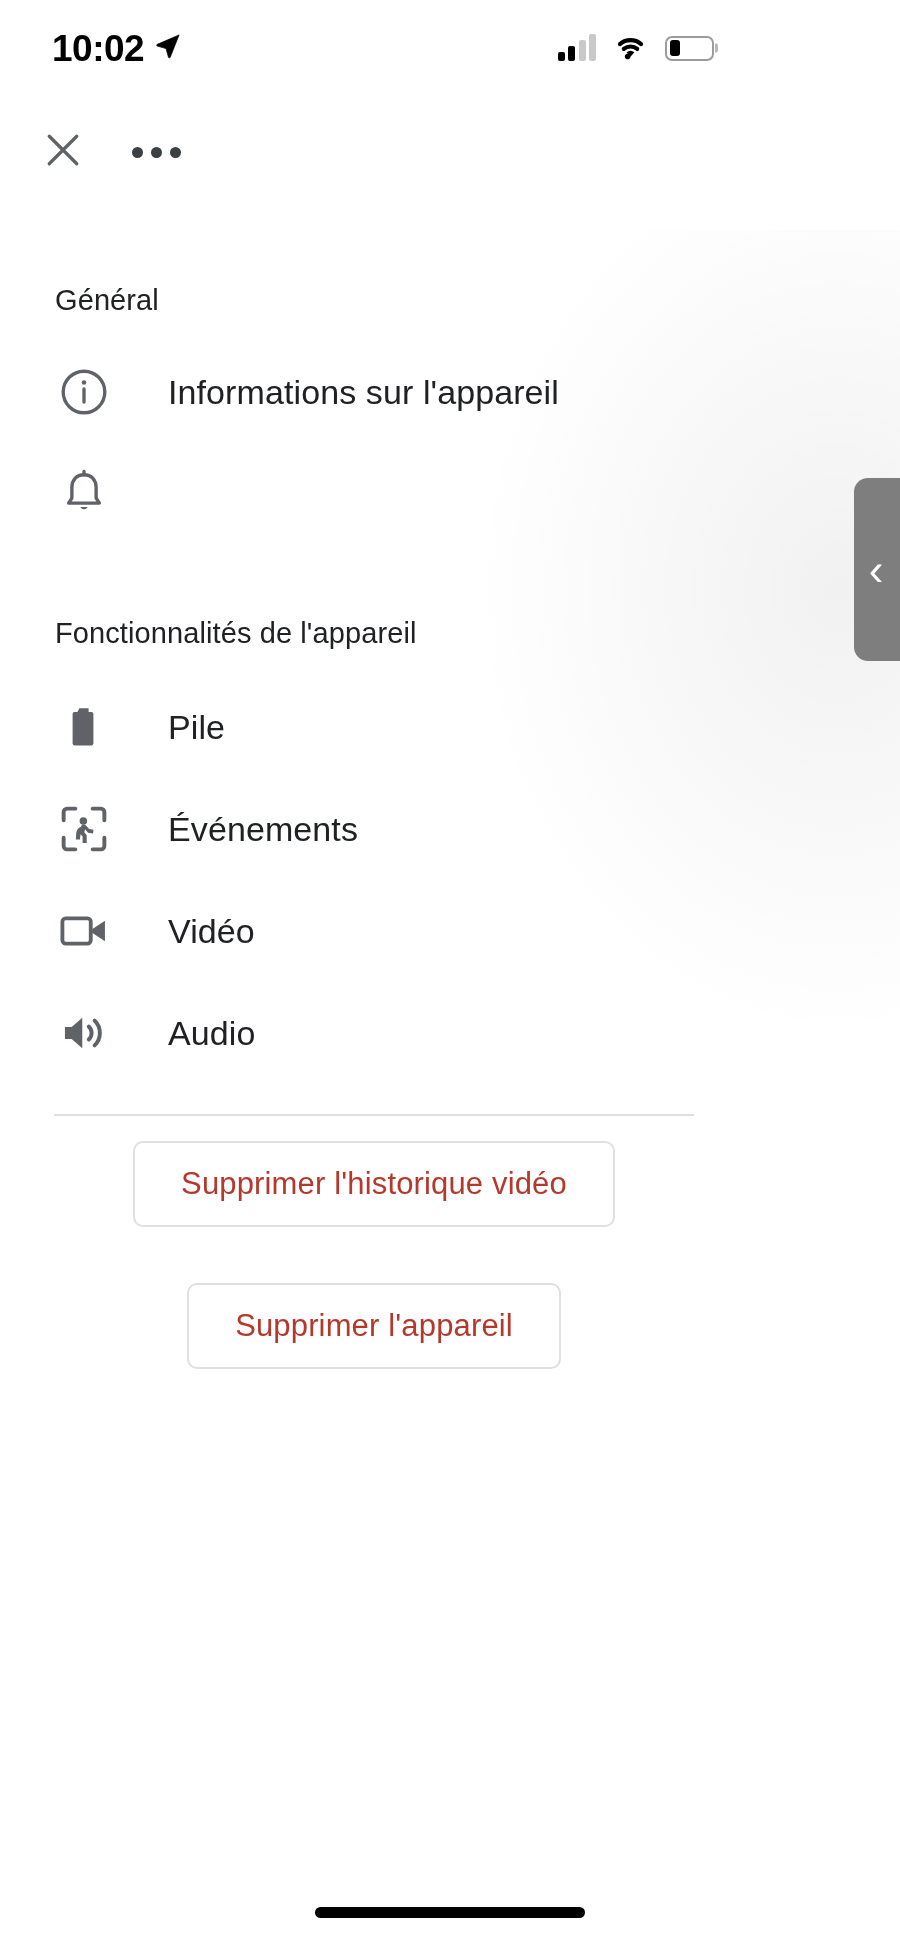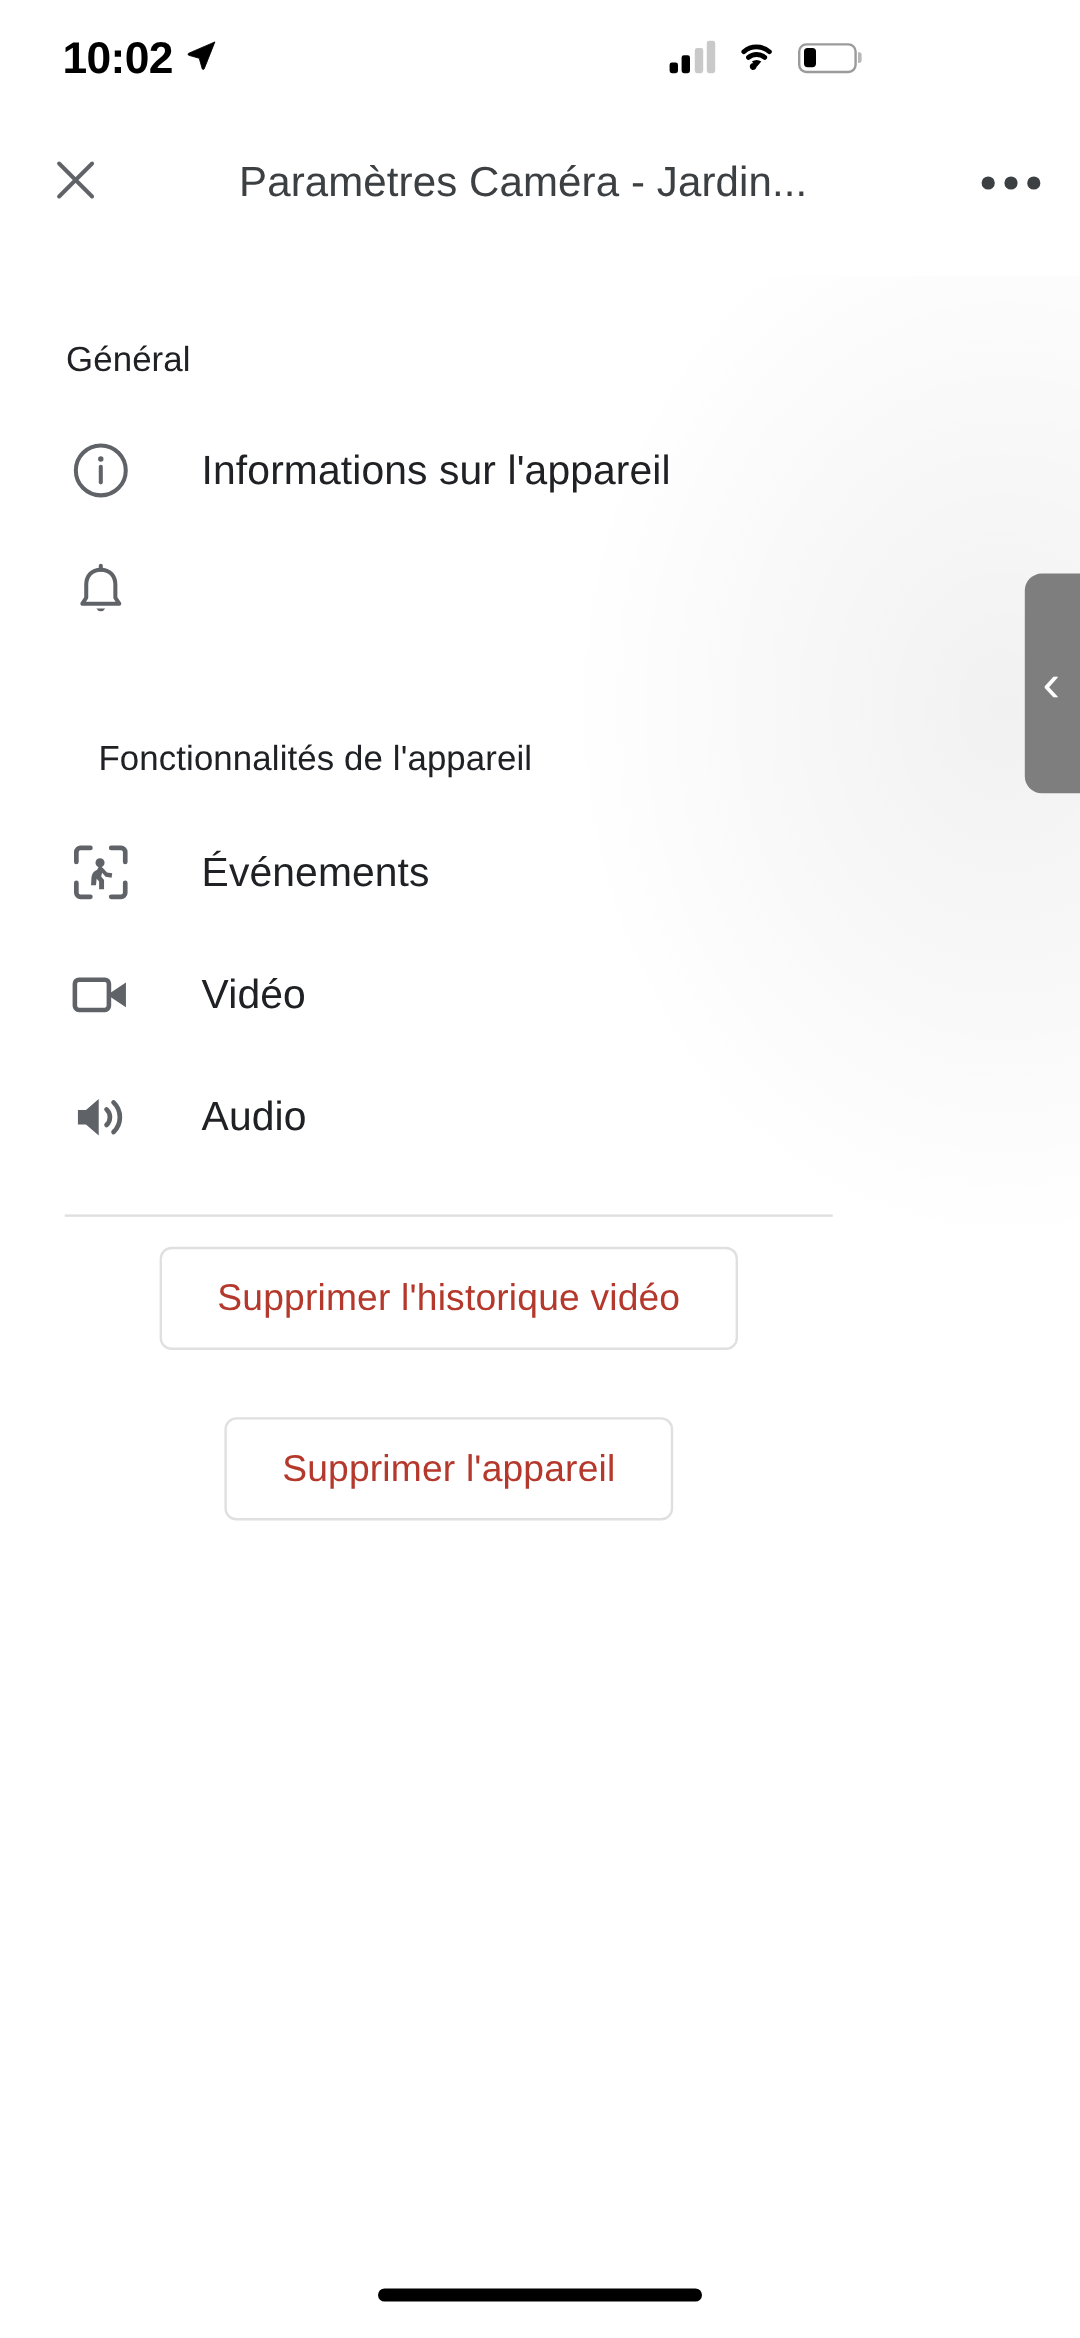--- a/index.html
+++ b/index.html
@@ -145,21 +145,21 @@
   }
 
   .section-header {
     font-size: 29px;
     color: #202124;
     font-weight: 400;
     padding: 0 0 0 55px;
     letter-spacing: 0.1px;
   }
   .section-general-header { margin-top: 76px; }
-  .section-features-header { margin-top: 72px; margin-left: 27px; }
+  .section-features-header { margin-top: 72px; }
 
   .row {
     display: flex;
     align-items: center;
     height: 102px;
     padding-left: 52px;
     cursor: pointer;
   }
   .row-icon {
     width: 64px;
@@ -292,21 +292,20 @@
 
   <div class="app-bar">
     <div class="close-btn">
       <span>
         <svg width="44" height="44" viewBox="0 0 24 24">
           <path d="M4.5 4.5 L19.5 19.5 M19.5 4.5 L4.5 19.5" stroke="#5f6368" stroke-width="1.8" stroke-linecap="round"></path>
         </svg>
       </span>
     </div>
 
-    <div class="app-title">Paramètres Caméra - Jardin...</div>
 
     <div class="more-btn">
       <span></span>
       <span></span>
       <span></span>
     </div>
   </div>
 
   <div class="content">
 
@@ -334,20 +333,28 @@
           </svg>
         </div>
       </div>
 
     </div>
 
     <div class="section-header section-features-header">Fonctionnalités de l'appareil</div>
 
     <div class="list-features">
 
+      <div class="row">
+        <div class="row-icon">
+          <svg width="48" height="48" viewBox="0 0 24 24">
+            <path d="M9.7 2.6 h4.6 v1.9 h1.5 a0.9 0.9 0 0 1 0.9 0.9 v14.9 a0.9 0.9 0 0 1 -0.9 0.9 h-8.6 a0.9 0.9 0 0 1 -0.9 -0.9 v-14.9 a0.9 0.9 0 0 1 0.9 -0.9 h1.5 Z" fill="#5f6368"></path>
+          </svg>
+        </div>
+        <div class="row-label">Pile</div>
+      </div>
 
       <div class="row">
         <div class="row-icon">
           <svg width="52" height="52" viewBox="0 0 24 24">
             <path d="M2.6 8.0 V4.2 a1.6 1.6 0 0 1 1.6 -1.6 H8.0" fill="none" stroke="#5f6368" stroke-width="1.8" stroke-linecap="round"></path>
             <path d="M16.0 2.6 h3.8 a1.6 1.6 0 0 1 1.6 1.6 V8.0" fill="none" stroke="#5f6368" stroke-width="1.8" stroke-linecap="round"></path>
             <path d="M21.4 16.0 v3.8 a1.6 1.6 0 0 1 -1.6 1.6 H16.0" fill="none" stroke="#5f6368" stroke-width="1.8" stroke-linecap="round"></path>
             <path d="M8.0 21.4 H4.2 a1.6 1.6 0 0 1 -1.6 -1.6 V16.0" fill="none" stroke="#5f6368" stroke-width="1.8" stroke-linecap="round"></path>
             <circle cx="11.7" cy="8.3" r="1.75" fill="#5f6368"></circle>
             <path d="M10.6 11.0 c-1.3 0.5 -2.1 1.7 -2.2 3.0 l-0.15 2.9 h1.9 l0.25 -2.5 0.95 1.1 v3.0 h1.9 v-3.6 l-1.1 -1.35 0.35 -1.4 1.35 1.55 2.3 0.35 0.25 -1.7 -2.0 -0.35 -1.6 -1.7 c-0.5 -0.45 -1.1 -0.55 -1.7 -0.3 Z" fill="#5f6368"></path>

